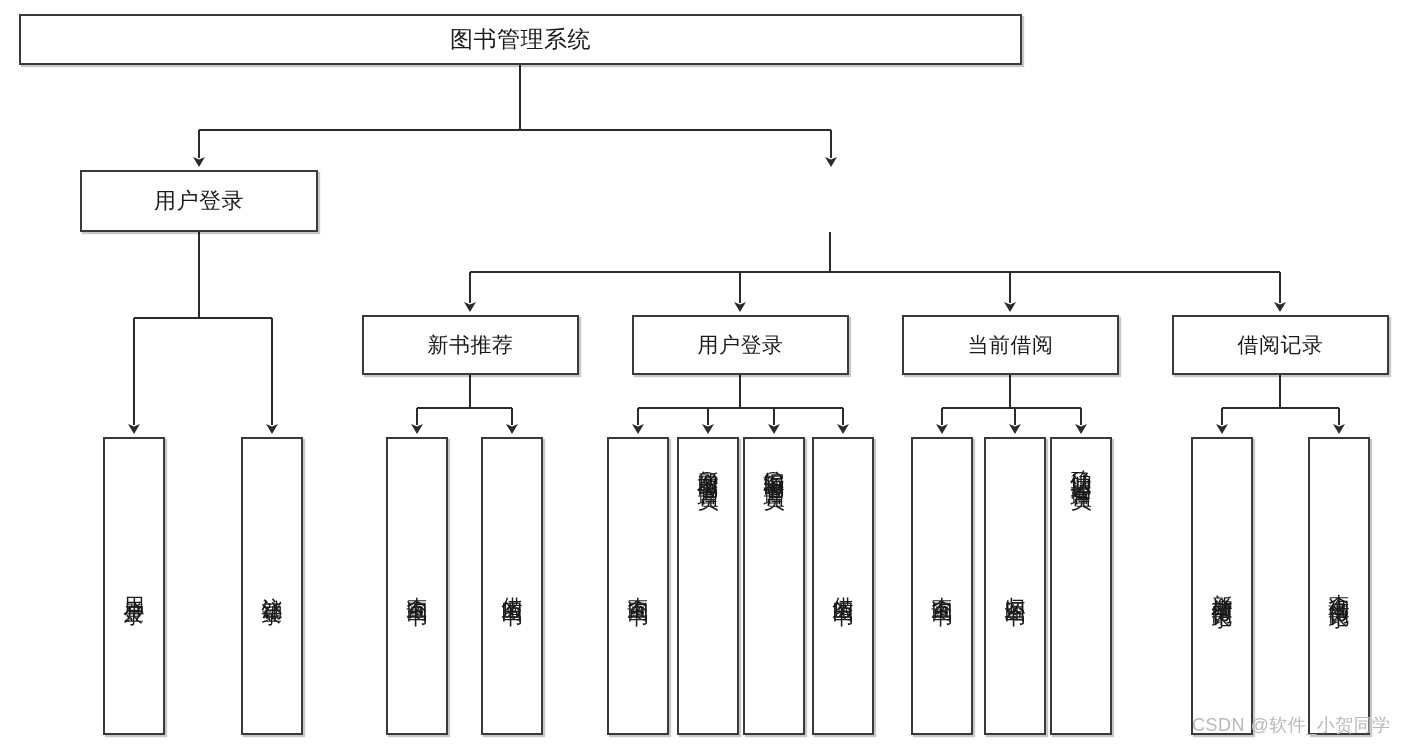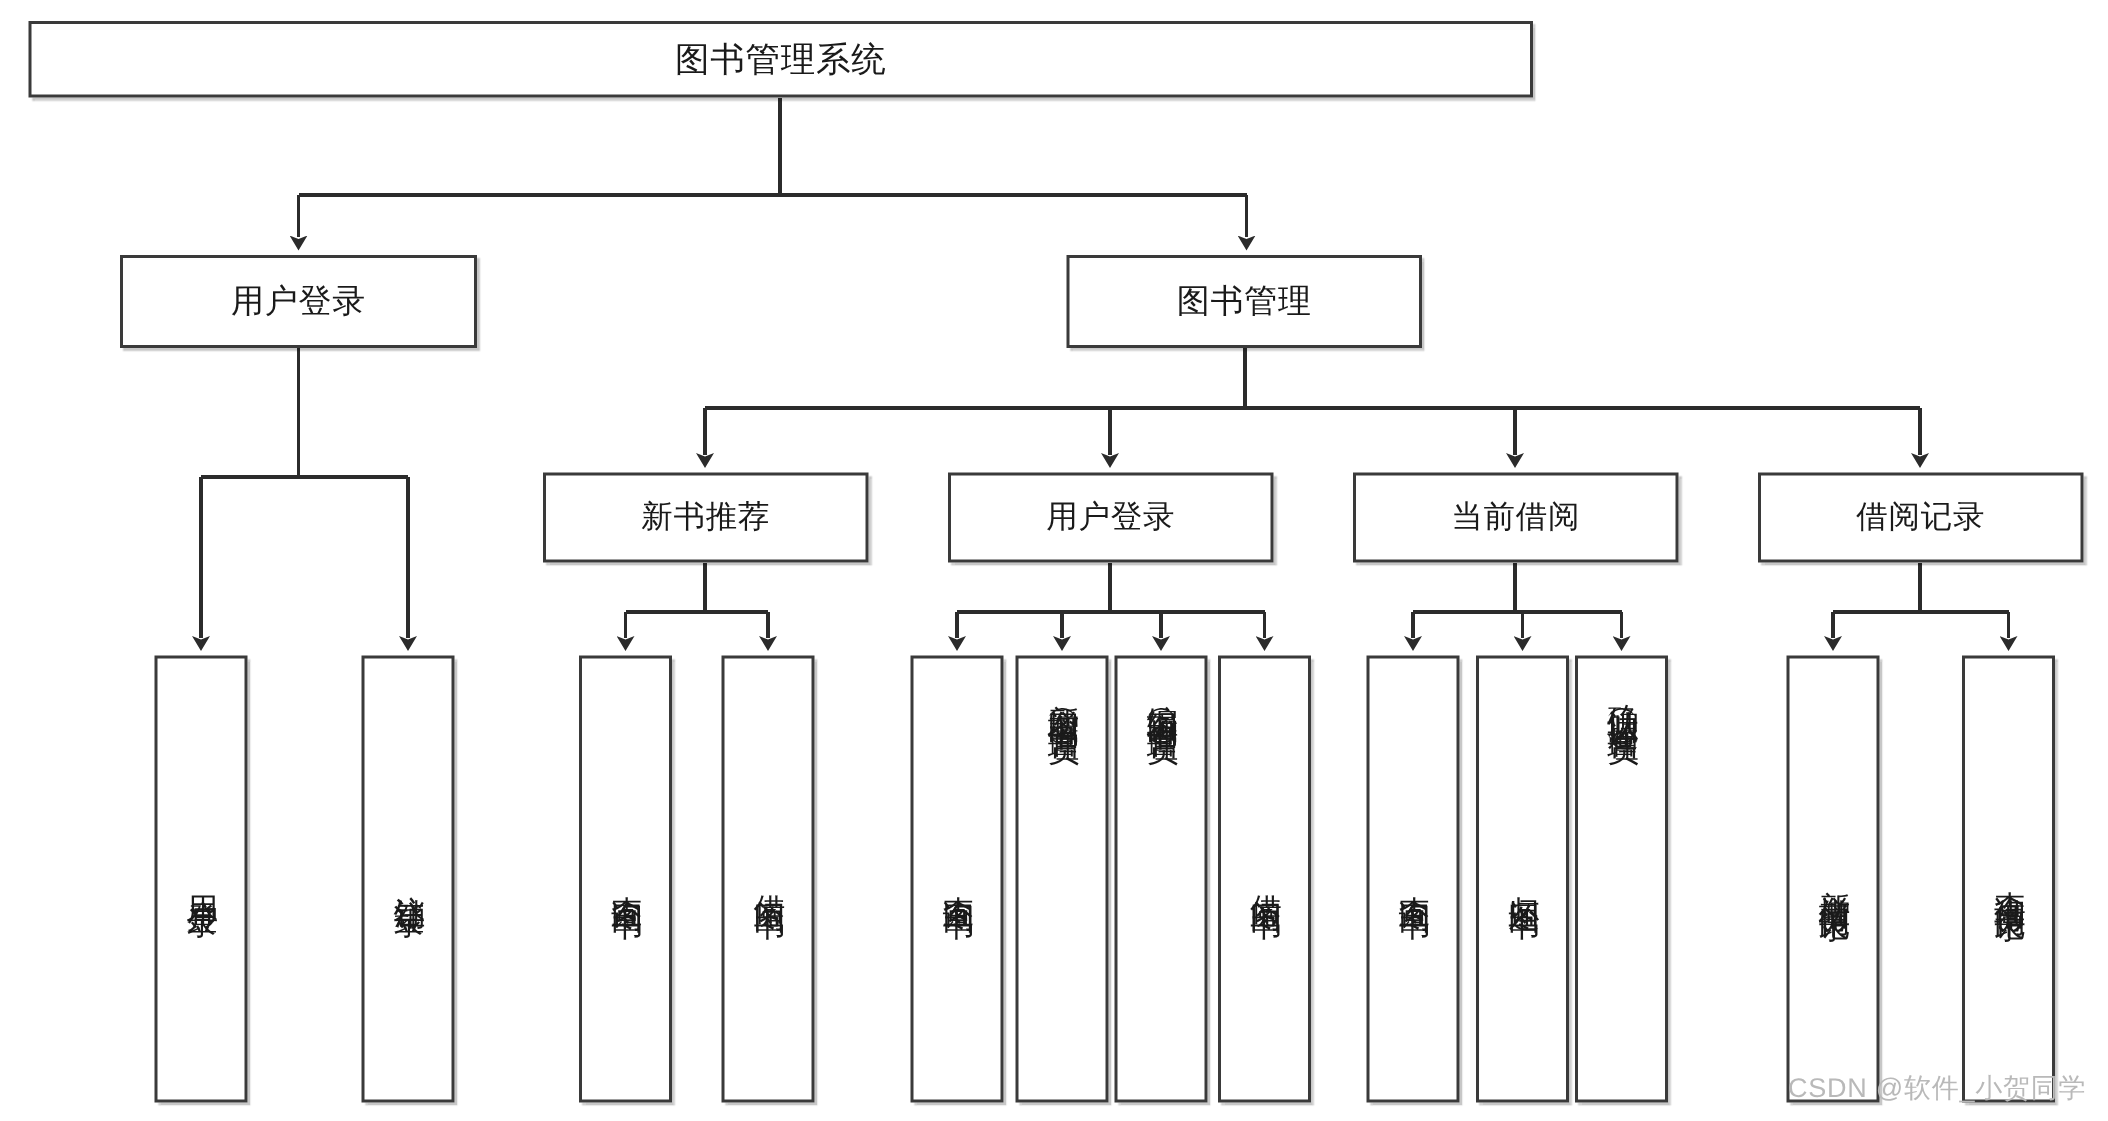--- a/index.html
+++ b/index.html
@@ -127,23 +127,20 @@
     </g>
   </svg>
 
   <div class="node-box node-root" style="left:19px; top:14px; width:1003px; height:51px;">
     <span class="node-label">图书管理系统</span>
   </div>
 
   <div class="node-box node-l2" style="left:80px; top:170px; width:238px; height:62px;">
     <span class="node-label">用户登录</span>
   </div>
-  <div class="node-box node-l2" style="left:711px; top:170px; width:237px; height:62px;">
-    <span class="node-label">图书管理</span>
-  </div>
 
   <div class="node-box node-l3" style="left:362px; top:315px; width:217px; height:60px;justify-content:center;">
     <span class="node-label">新书推荐</span>
   </div>
   <div class="node-box node-l3" style="left:632px; top:315px; width:217px; height:60px;">
     <span class="node-label">用户登录</span>
   </div>
   <div class="node-box node-l3" style="left:1172px; top:315px; width:217px; height:60px;">
     <span class="node-label">借阅记录</span>
   </div>

